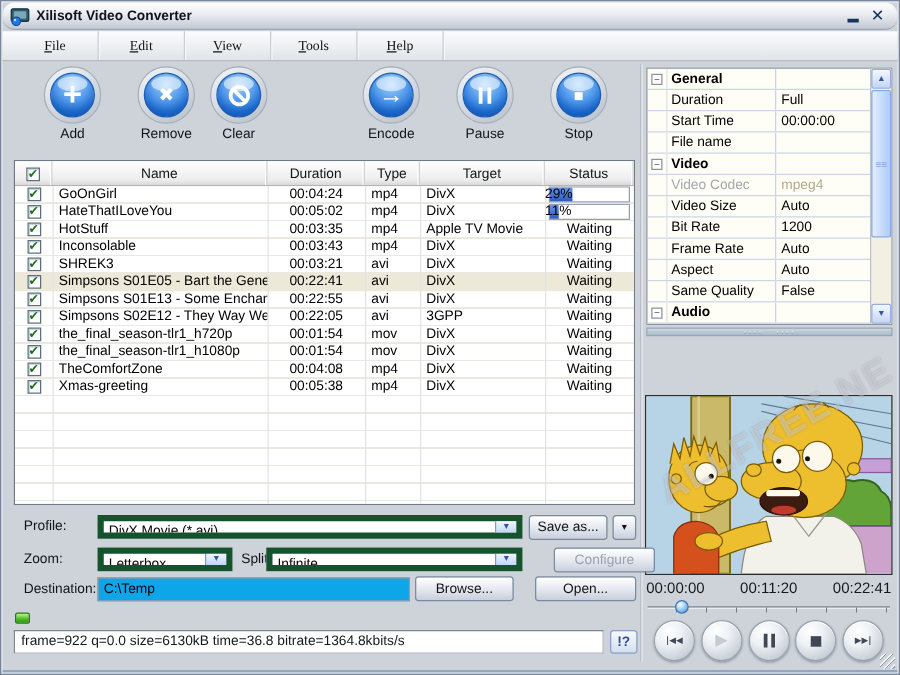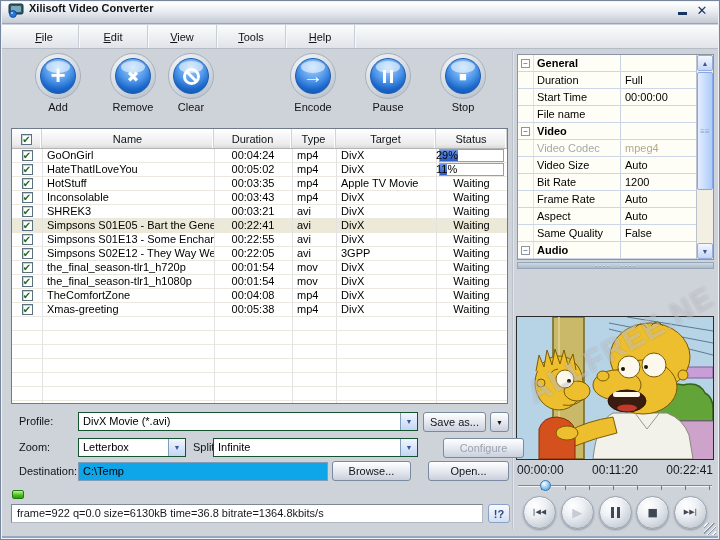--- a/index.html
+++ b/index.html
@@ -3,33 +3,33 @@
 <meta charset="utf-8">
 <style>
   html,body{margin:0;padding:0;background:#8d98a6;font-family:"Liberation Sans","DejaVu Sans",sans-serif;}
   *{box-sizing:border-box;}
   .window{position:relative;width:720px;height:540px;background:#ced3d9;border:1px solid #77869c;
     box-shadow:inset 0 0 0 1px #eef1f5, inset 0 -3px 0 #96a6c0;overflow:hidden;}
 
   
   .titlebar{position:absolute;left:1px;top:1px;right:1px;height:22px;
     background:linear-gradient(#ffffff,#e9edf1 45%,#c3c9d3);border-bottom:1px solid #9aa4b4;
-    display:flex;align-items:flex-start;padding:0 6px;}
+    display:flex;align-items:center;padding:0 6px;border-radius:10px;}
   .app-icon{width:16px;height:16px;margin-right:5px;flex:0 0 auto;}
   .title-text{font-size:11px;font-weight:bold;color:#101418;flex:1;}
   .cap-btn{width:20px;height:16px;display:flex;align-items:center;justify-content:center;
     color:#15345e;font-weight:bold;font-size:13px;cursor:default;}
   .min-glyph{display:block;width:9px;height:3px;background:#15345e;margin-top:7px;}
 
   
   .menubar{position:absolute;left:1px;top:24px;right:1px;height:24px;
     background:linear-gradient(#fbfcfd,#e0e4e9);border-bottom:1px solid #b6bcc6;
     display:flex;align-items:stretch;padding-left:8px;}
   .menu-item{width:69px;display:flex;align-items:center;justify-content:center;
-    font-size:11px;color:#101418;border-right:1px solid #c9cdd5;box-shadow:1px 0 0 #f6f8fa;}
+    font-size:11px;color:#101418;border-right:1px solid #c9cdd5;box-shadow:1px 0 0 #f6f8fa;font-family:Liberation Serif, serif;}
 
   
   .toolbar{position:absolute;left:1px;top:48px;width:510px;height:77px;}
   .tbtn{position:absolute;top:4px;width:60px;text-align:center;cursor:default;}
   .tbtn-ring{display:block;margin:0 auto;width:46px;height:46px;border-radius:50%;
     background:linear-gradient(150deg,#f4f7fa,#b6bfca);border:1px solid #a7afbb;
     padding:4px;}
   .tbtn-face{position:relative;display:flex;align-items:center;justify-content:center;
     width:36px;height:36px;border-radius:50%;border:1px solid #1e5cb0;
     background:radial-gradient(circle at 50% 25%,#a6d4fb 0%,#4f97ea 45%,#1a66c8 72%,#0c4da6 100%);
@@ -138,21 +138,21 @@
     box-shadow:0 1px 2px rgba(60,70,90,.45), inset 0 1px 0 #fff;
     display:flex;align-items:center;justify-content:center;cursor:default;}
   .pglyph{color:#3f4854;line-height:1;font-family:"DejaVu Sans",sans-serif;}
   .p-skip .pglyph{font-size:7px;font-weight:bold;}
   .p-stop .pglyph{font-size:11px;}
   .p-play .pglyph{font-size:13px;color:#c6ccd4;}
   .p-pause .pglyph{width:9px;height:11px;border-left:3px solid #3f4854;border-right:3px solid #3f4854;}
 
   
   .flabel{position:absolute;font-size:11px;color:#101418;}
-  .xpsel{position:absolute;height:19px;border:1px solid #14532d;background:#fff;
+  .xpsel{position:absolute;height:19px;border:5px solid #14532d;background:#fff;
     font-size:11px;line-height:17px;padding-left:4px;color:#000;white-space:nowrap;overflow:hidden;}
   .xpsel .arrow{position:absolute;right:0;top:0;bottom:0;width:17px;border-left:1px solid #7f9db9;
     background:linear-gradient(#f1f6fe,#c3d6f6);display:flex;align-items:center;justify-content:center;
     font-size:7px;color:#35579f;}
   .xptxt{position:absolute;height:19px;border:1px solid #7f9db9;background:#0ea5e9;
     font-size:11px;line-height:17px;padding-left:4px;color:#000;}
   .xpbtn{position:absolute;height:20px;border:1px solid #7a8aa0;border-radius:3px;
     background:linear-gradient(#ffffff,#e3e7ee 55%,#c9cfdc);box-shadow:inset 0 1px 0 #fff;
     font-size:11px;color:#101418;display:flex;align-items:center;justify-content:center;cursor:default;}
   .xpbtn.disabled{color:#9aa2ae;margin-left:15px;}

